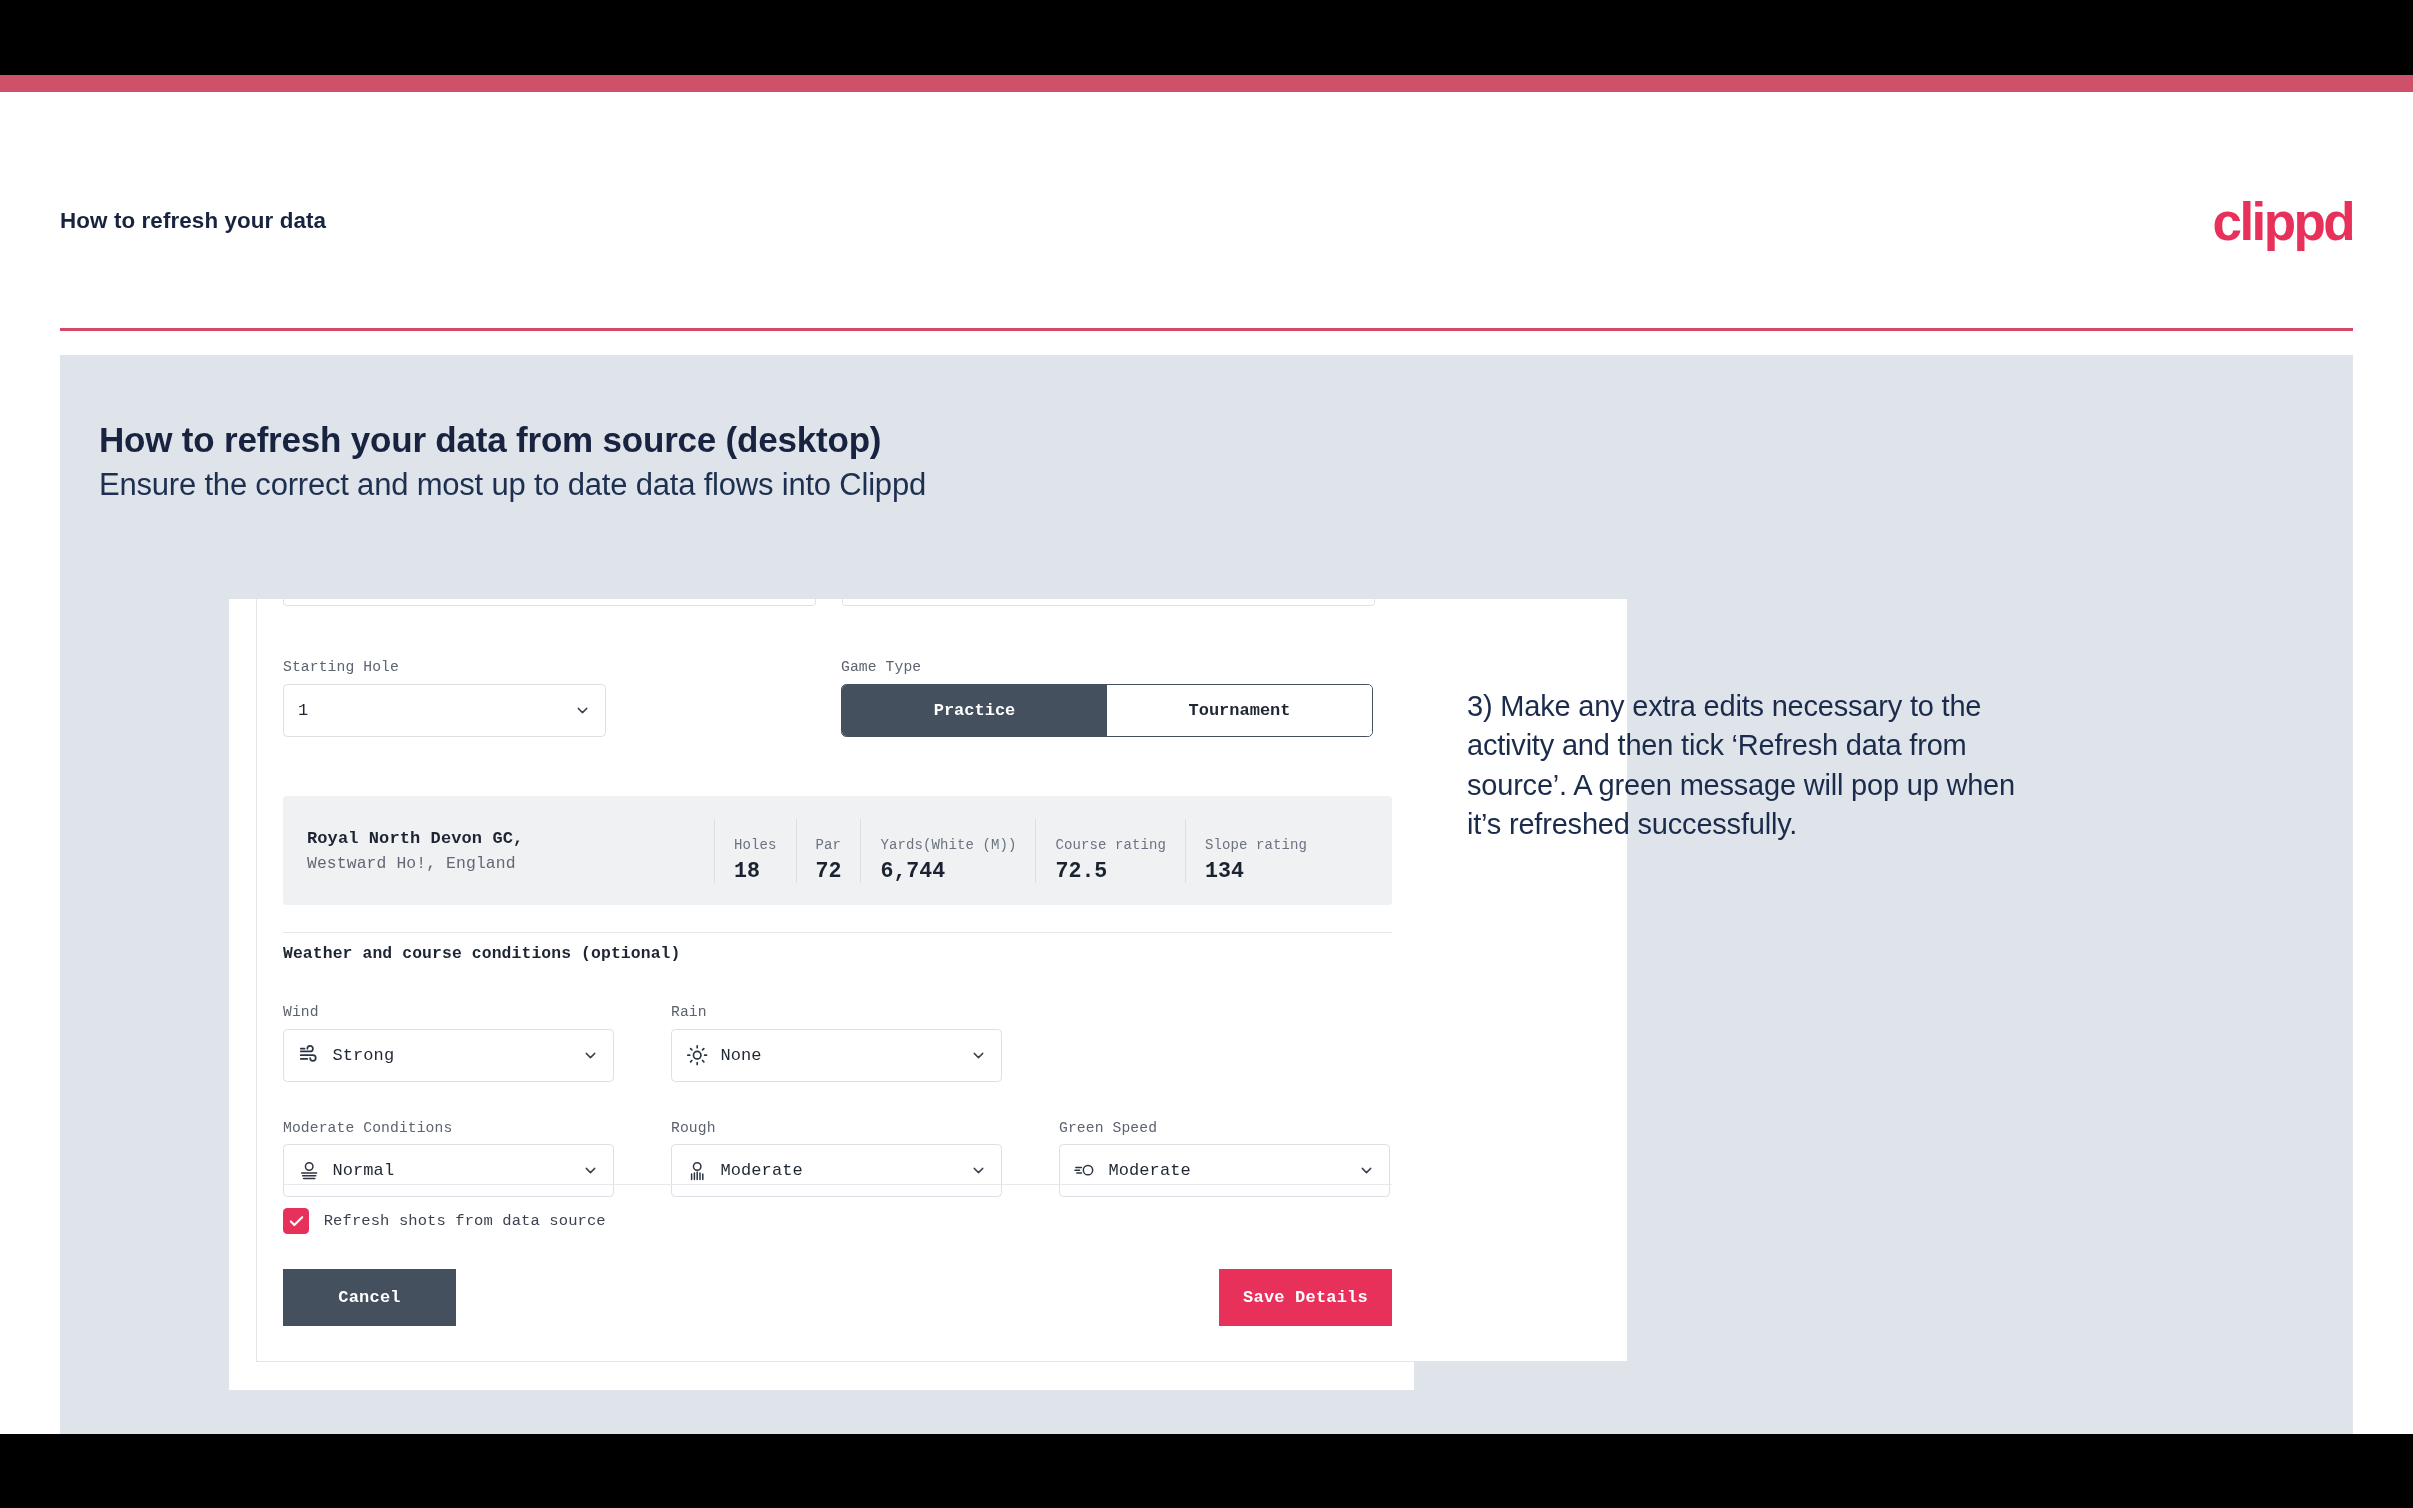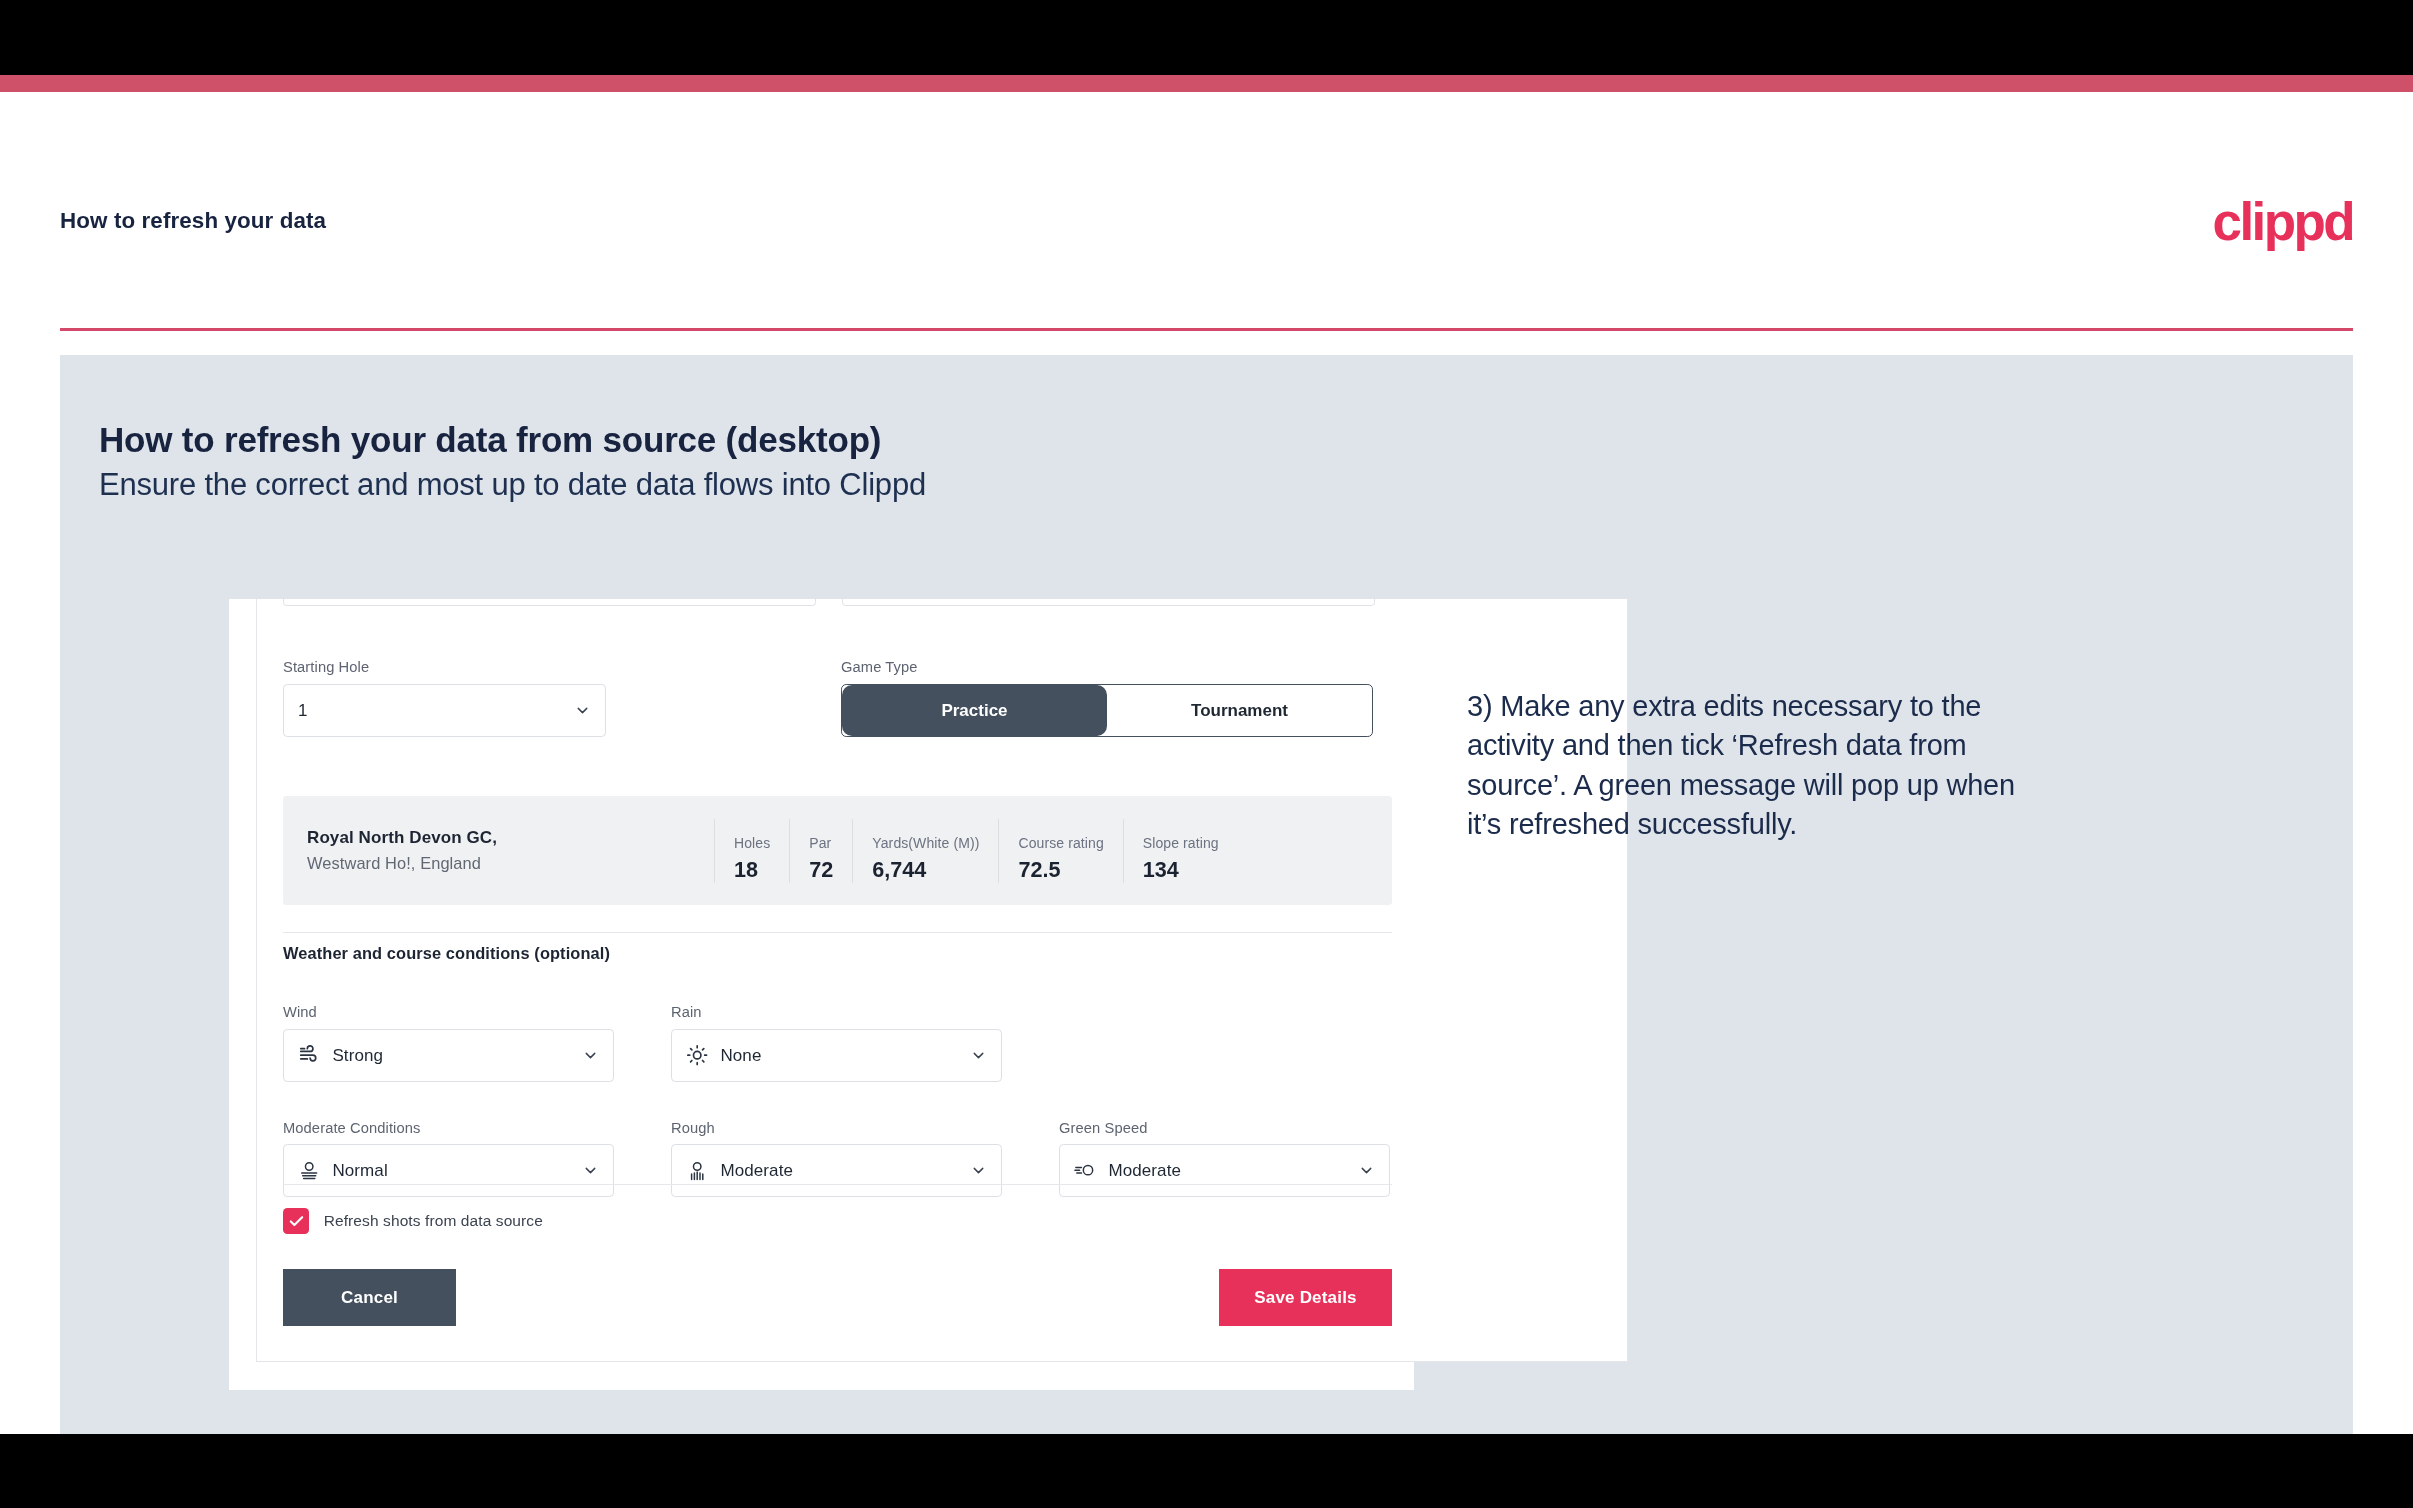--- a/index.html
+++ b/index.html
@@ -75,20 +75,21 @@
   }
 
   
   .modal-body {
     position:absolute; left:27px; top:0px;
     width:1372px; height:763px;
     background:#ffffff;
     border:0.9px solid #e3e5e8;
     border-top:none;
     overflow:hidden;
+    font-family:Liberation Mono, monospace;
   }
 
   
   .clipped-field {
     position:absolute; top:-14px; height:21px;
     border:0.9px solid #dfe1e5; border-radius:3.5px; background:#fff;
   }
   .clipped-field.a { left:26px;  width:533px; }
   .clipped-field.b { left:585px; width:533px; }
 
@@ -115,21 +116,21 @@
   .lead-icon { width:22.4px; height:22.4px; flex:none; color:#2b3440; }
 
   
   .segment {
     position:absolute; display:flex;
     border:0.9px solid #44505e; border-radius:5.2px; overflow:hidden;
     height:53px;
   }
   .seg-btn {
     display:flex; align-items:center; justify-content:center;
-    font-size:17px; font-weight:bold; width:50%;border-radius:10px;
+    font-size:17px; font-weight:bold; width:50%;
   }
   .seg-btn.active   { background:#44505e; color:#ffffff; }
   .seg-btn.inactive { background:#ffffff; color:#1f2733; }
 
   
   .course-strip {
     position:absolute; left:26px; top:185px;
     width:1109px; height:109px;
     background:#f0f1f3; border-radius:3.5px;
     display:flex; align-items:center;

